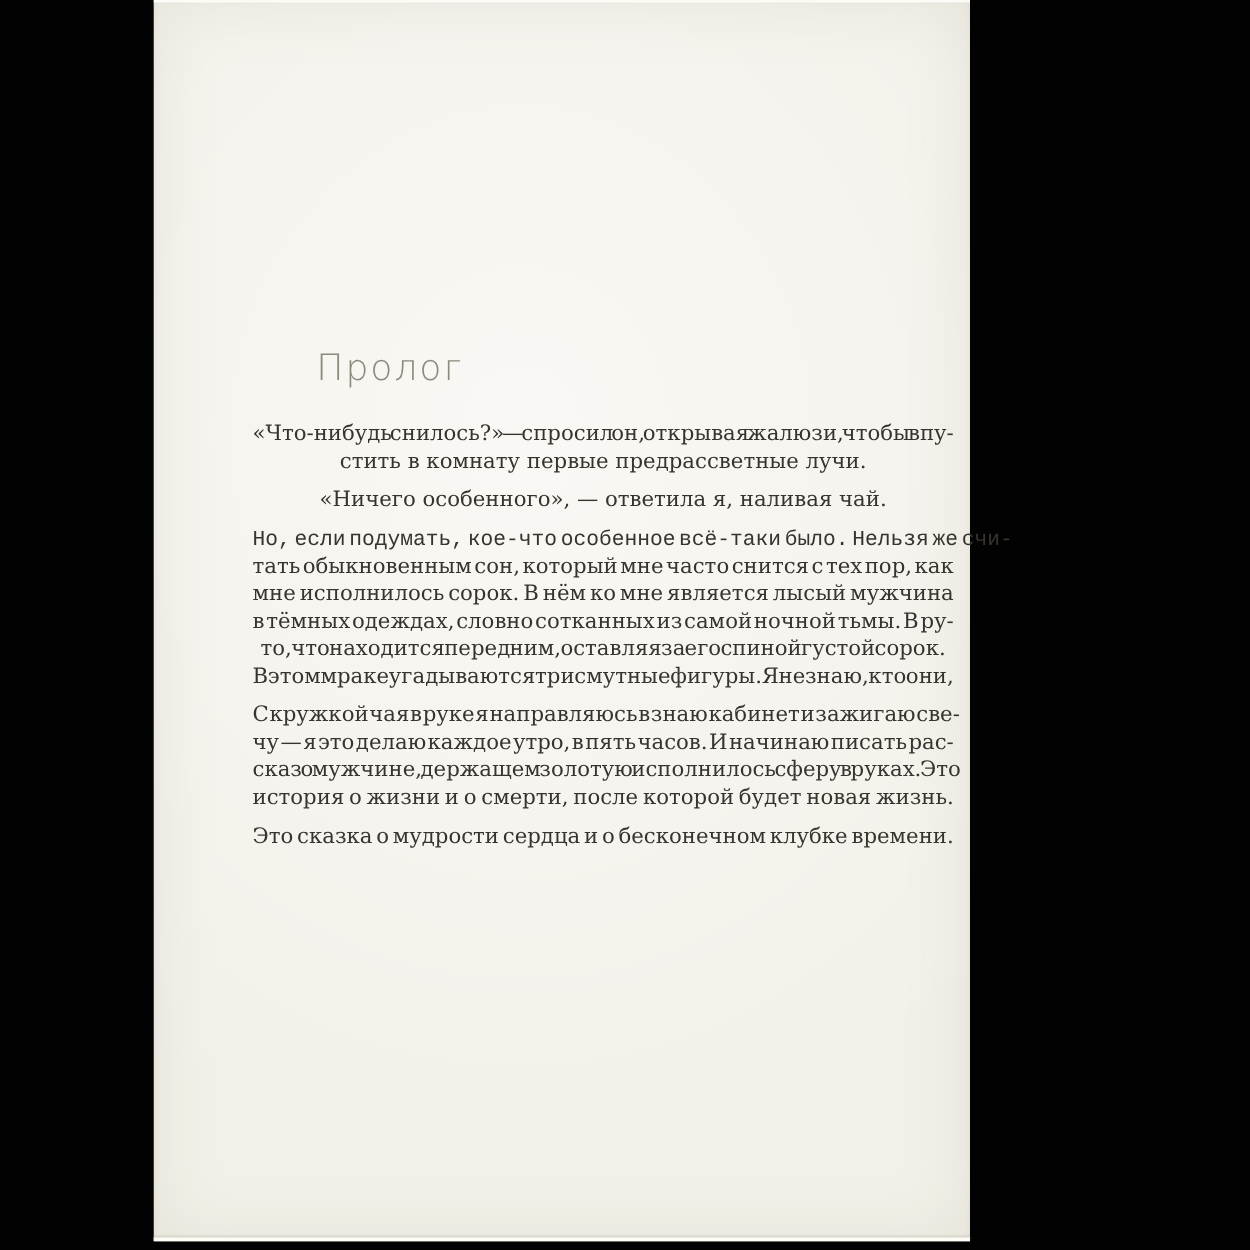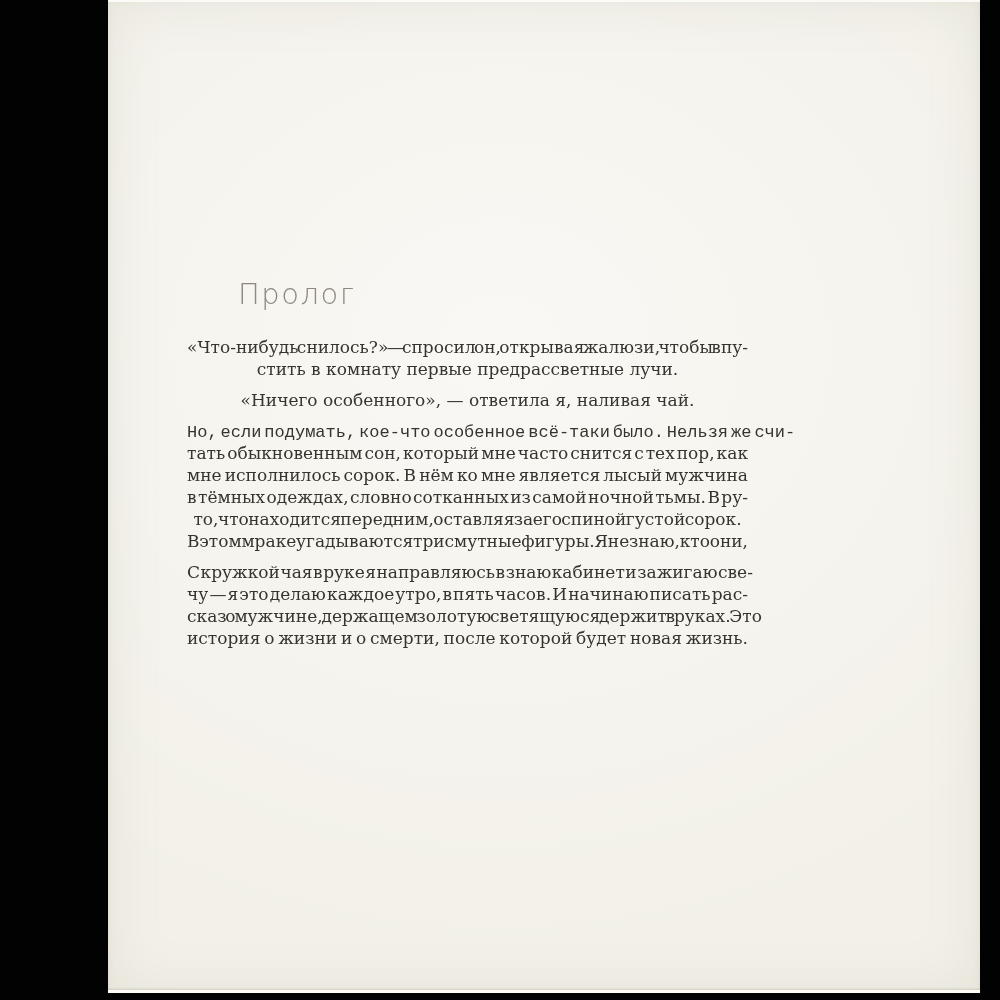--- a/index.html
+++ b/index.html
@@ -9,22 +9,22 @@
     overflow: hidden;
     position: relative;
     font-family: "DejaVu Serif", serif;
   }
   .stage {
     position: absolute; inset: 0;
     background: #020202;
   }
   .page {
     position: absolute;
-    left: 108px; top: 0;
-    width: 872px; height: 993px;
+    left: 123px; top: 0;
+    width: 653px; height: 993px;
     background:
       radial-gradient(ellipse 120% 90% at 45% 35%, rgba(255,255,255,0.55), rgba(255,255,255,0) 70%),
       #f2f0e8;
     box-shadow: inset 0 0 55px rgba(150,140,118,0.14), inset 0 0 6px rgba(140,130,110,0.10);
   }
   .page::before {
     content: "";
     position: absolute; left: 0; right: 0; top: 0; height: 2px;
     background: rgba(255,255,252,0.85);
   }
@@ -86,20 +86,23 @@
         <div class="line"><span style="word-spacing: -3.4px;">тать обыкновенным сон, который мне часто снится с тех пор, как</span></div>
         <div class="line"><span style="word-spacing: -2.28472px;">мне исполнилось сорок. В нём ко мне является лысый мужчина</span></div>
         <div class="line"><span style="word-spacing: -3.98281px;">в тёмных одеждах, словно сотканных из самой ночной тьмы. В ру-</span></div>
         <div class="line"><span style="word-spacing: -5.97969px;">то, что находится перед ним, оставляя за его спиной густой сорок.</span></div>
         <div class="line"><span style="word-spacing: -5.64773px;">В этом мраке угадываются три смутные фигуры. Я не знаю, кто они,</span></div>
       </div>
 
       <div class="paragraph">
         <div class="line"><span style="word-spacing: -4.86979px;">С кружкой чая в руке я направляюсь в знаю кабинет и зажигаю све-</span></div>
         <div class="line"><span style="word-spacing: -4.27043px;">чу — я это делаю каждое утро, в пять часов. И начинаю писать рас-</span></div>
-        <div class="line"><span style="word-spacing: -6.60417px;">сказ о мужчине, держащем золотую светящуюся держит в руках. Это</span></div>
+        <div class="line"><span style="word-spacing: -6.60417px;">сказ о мужчине, держащем золотую исполнилось сферу в руках. Это</span></div>
         <div class="line last"><span style="word-spacing: -1.62969px;">история о жизни и о смерти, после которой будет новая жизнь.</span></div>
       </div>
 
+      <div class="paragraph">
+        <div class="line last"><span style="word-spacing: -2.4184px;">Это сказка о мудрости сердца и о бесконечном клубке времени.</span></div>
+      </div>
 
     </div>
   </div>
 </div>
 
 </body></html>

